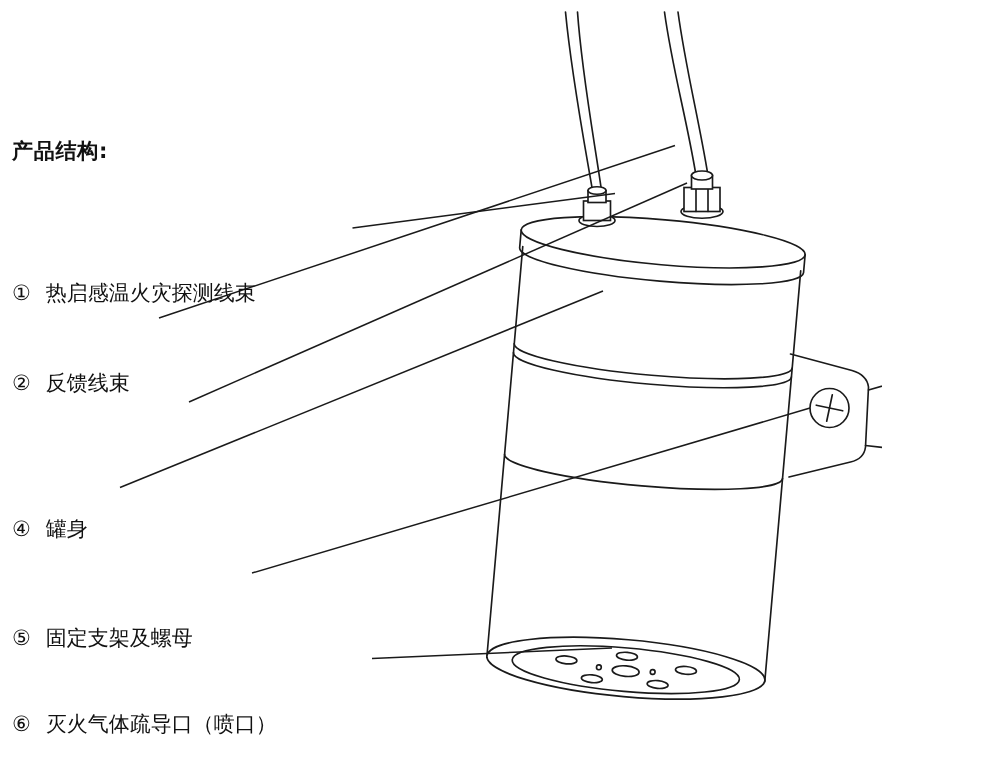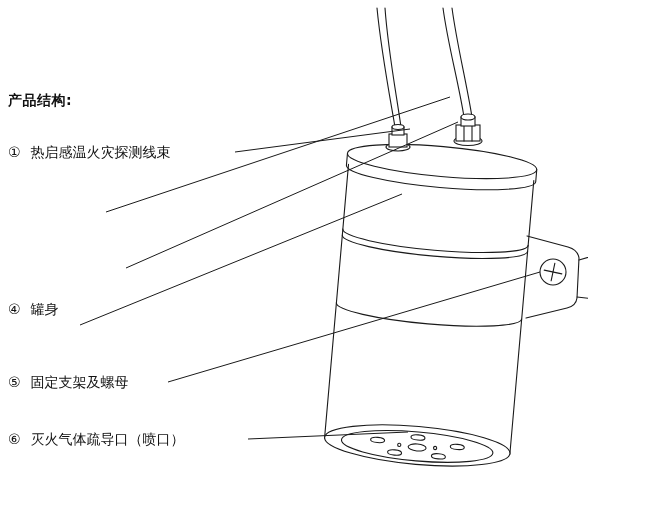--- a/index.html
+++ b/index.html
@@ -19,20 +19,21 @@
   svg.drawing { position: absolute; left: 0; top: 0; }
   .title {
     position: absolute; left: 8px; top: 92px;
     font-size: 14px; font-weight: bold;
     letter-spacing: 0.5px; white-space: nowrap;
   }
   .legend-item {
     position: absolute; left: 8px;
     font-size: 14px; line-height: 18px;
     white-space: nowrap;
+    margin-top: 44px;
   }
   .legend-item .num { display: inline-block; margin-right: 10px; }
   .footer {
     position: absolute; left: 8px; top: 484px;
     font-size: 13px; white-space: nowrap;
   }
 </style>
 </head>
 <body>
 
@@ -111,20 +112,23 @@
       </g>
     </g>
   </svg>
 
   <div class="title">产品结构:</div>
 
   <div class="legend-item" style="top:143px">
     <span class="num">①</span><span>热启感温火灾探测线束</span>
   </div>
 
+  <div class="legend-item" style="top:203px">
+    <span class="num">②</span><span>反馈线束</span>
+  </div>
 
 
   <div class="legend-item" style="top:300px">
     <span class="num">④</span><span>罐身</span>
   </div>
 
   <div class="legend-item" style="top:430px">
     <span class="num">⑥</span><span>灭火气体疏导口（喷口）</span>
   </div>
 

